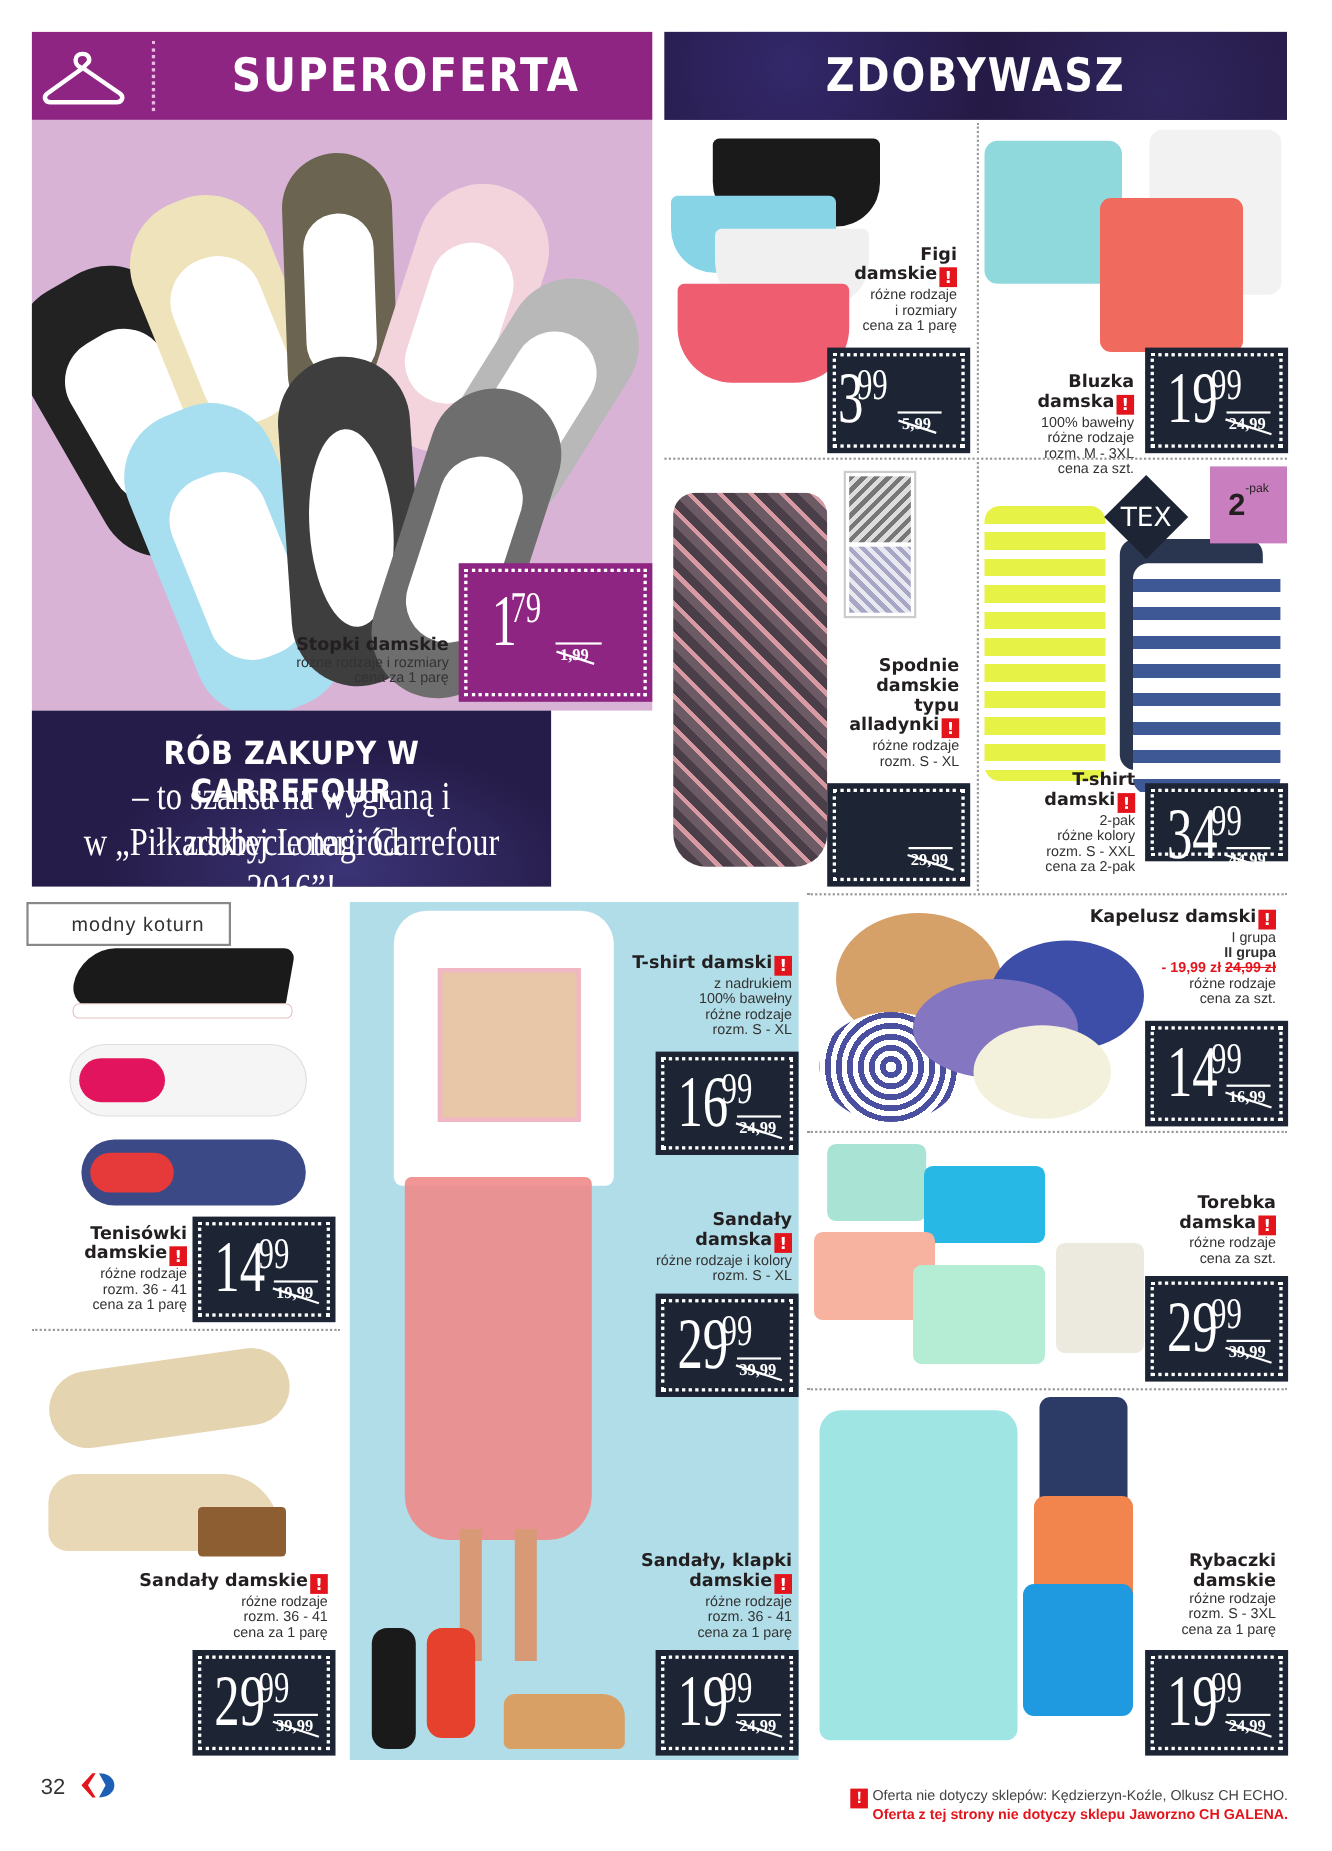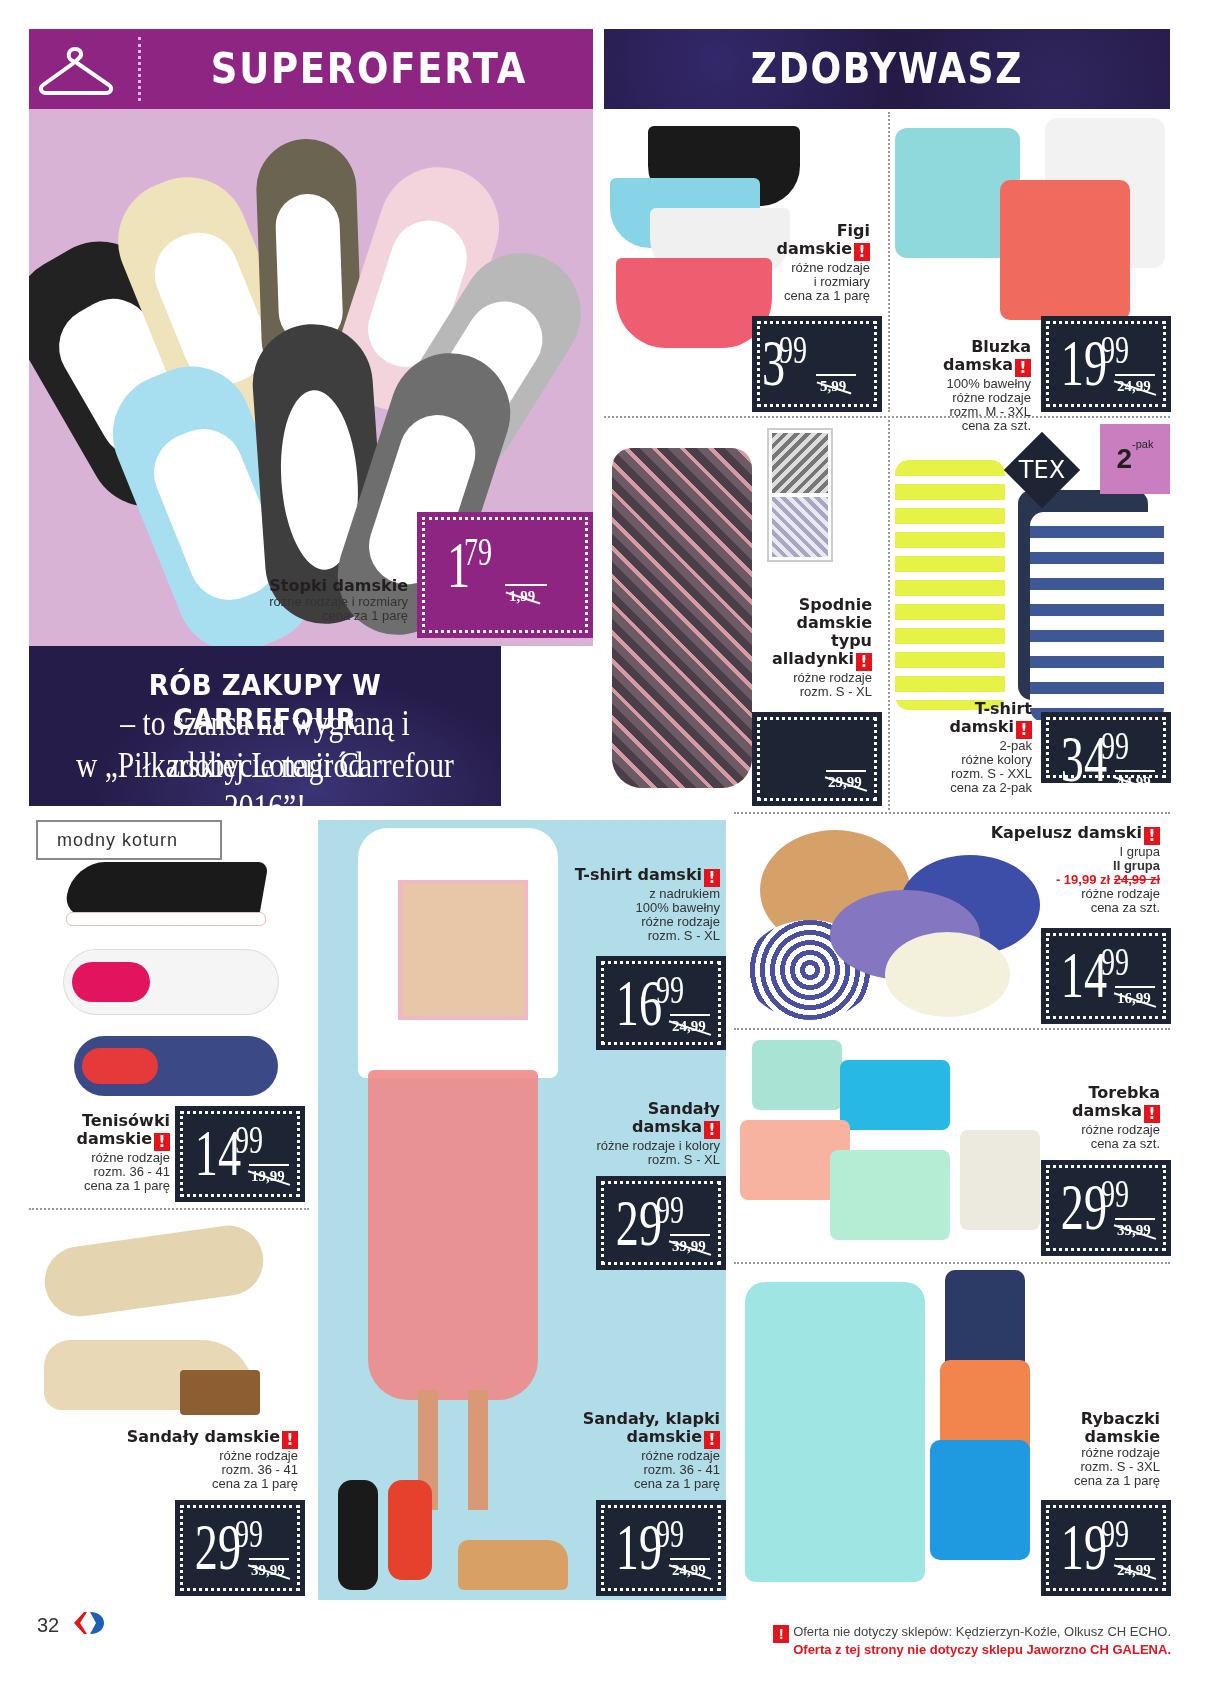--- a/index.html
+++ b/index.html
@@ -41,21 +41,21 @@
   .excl{display:inline-block;width:16px;height:18px;background:#e3141b;color:#fff;font-weight:bold;text-align:center;font-size:15px;line-height:18px;vertical-align:-3px;margin-left:2px;}
   .dotline-h{position:absolute;border-top:2px dotted #999;height:0;}
   .dotline-v{position:absolute;border-left:2px dotted #999;width:0;}
   
   .midpanel{left:318px;top:820px;width:408px;height:780px;background:#b1dde8;}
   
   .footer-pg{left:37px;top:1614px;font-size:20px;color:#333;}
   .footer-logo{left:72px;top:1610px;width:34px;height:26px;}
   .foot1{right:40px;top:1624px;font-size:13px;color:#444;font-family:"Liberation Sans Narrow","Liberation Sans",sans-serif;}
   .foot2{right:40px;top:1642px;font-size:13px;color:#e3141b;font-weight:bold;}
-  .tag-modny{left:24px;top:820px;width:186px;height:40px;border:2px solid #888;background:#fff;font-size:18px;line-height:36px;padding-left:19px;letter-spacing:1px;color:#333;margin-left:12px;}
+  .tag-modny{left:24px;top:820px;width:186px;height:40px;border:2px solid #888;background:#fff;font-size:18px;line-height:36px;padding-left:39px;letter-spacing:1px;color:#333;}
   .tex{left:1015px;top:443px;width:54px;height:54px;background:#1d2535;transform:rotate(45deg);}
   .tex-txt{left:1005px;top:453px;width:74px;text-align:center;color:#fff;font-size:24px;line-height:34px;font-family:"DejaVu Sans",sans-serif;}
   .pak{left:1100px;top:424px;width:70px;height:70px;background:#c97fbf;text-align:center;font-size:28px;font-weight:bold;line-height:70px;color:#231f20;}
   .pak small{font-size:11px;font-weight:normal;vertical-align:top;line-height:40px;}
 </style>
 </head>
 <body>
 
 <div class="abs hdr-super">
   <svg class="hanger" viewBox="0 0 78 56">

